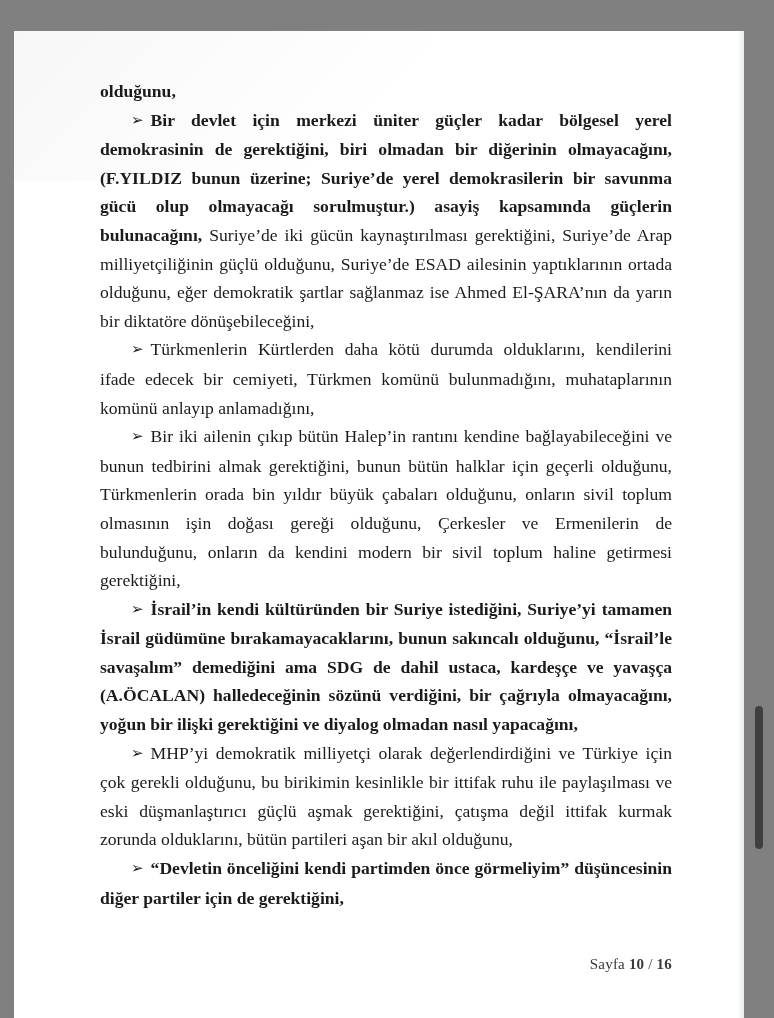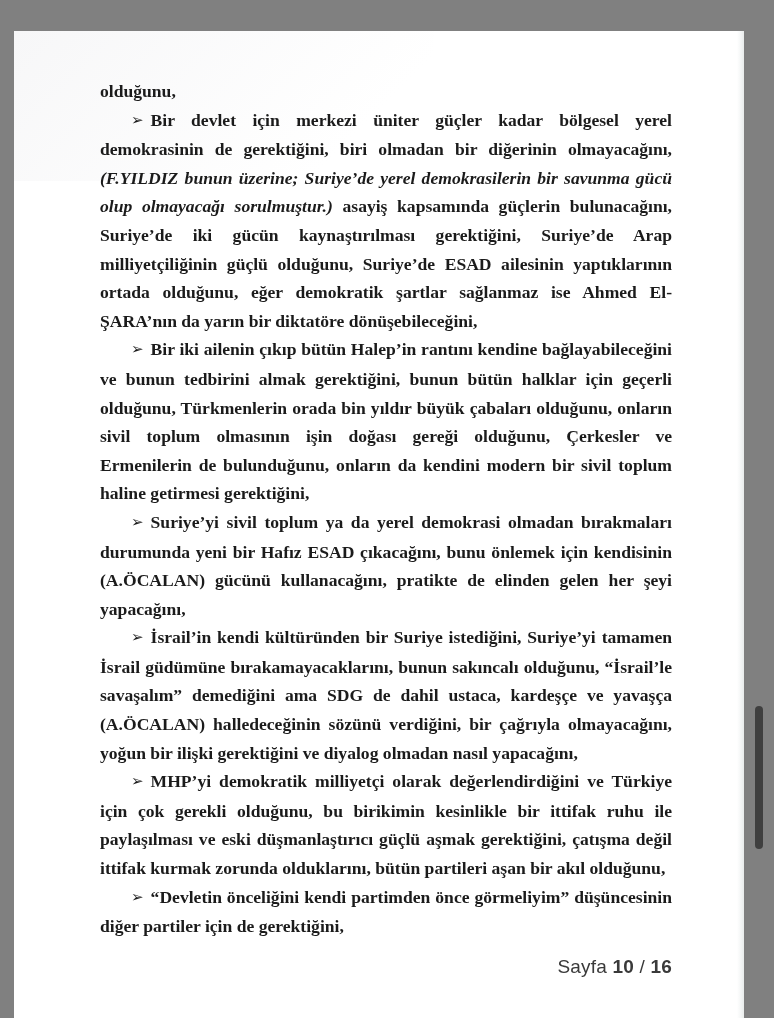--- a/index.html
+++ b/index.html
@@ -113,52 +113,52 @@
   .bullet {
     font-family: "DejaVu Sans", sans-serif;
     font-size: 15px;
     font-weight: 400;
     letter-spacing: 0;
     margin-right: 7px;
     position: relative;
     top: -1px;
   }
   .b   { font-weight: 700; }
-  .bi  { font-weight: 700; font-style: italic; }
-  .reg { font-weight: 700; }
+  .bi  { font-weight: 700; }
+  .reg { font-weight: 400; }
 
   
   #page-footer {
     position: absolute;
     left: 86px;
     top: 925px;
     width: 572px;
     text-align: right;
-    font-family: Liberation Sans, sans-serif;
-    font-size: 19px;
+    font-family: Liberation Serif, serif;
+    font-size: 15px;
     color: #3a3a3a;
     letter-spacing: .2px;
   }
   #page-footer .pagenum { font-weight: 700; }
 </style>
 </head>
 <body>
 
 <div id="viewer">
 
   <div id="left-gutter"></div>
 
   <div id="page-sheet">
     <div id="page-scan-tint"></div>
 
     <div id="doc-body">
         <p class="para plain"><span class="b">olduğunu,</span></p>
         <p class="para bulleted"><span class="bullet">➢</span><span class="b">Bir devlet için merkezi üniter güçler kadar bölgesel yerel demokrasinin de gerektiğini, biri olmadan bir diğerinin olmayacağını, </span><span class="bi">(F.YILDIZ bunun üzerine; Suriye’de yerel demokrasilerin bir savunma gücü olup olmayacağı sorulmuştur.) </span><span class="b">asayiş kapsamında güçlerin bulunacağını, </span><span class="reg">Suriye’de iki gücün kaynaştırılması gerektiğini, Suriye’de Arap milliyetçiliğinin güçlü olduğunu, Suriye’de ESAD ailesinin yaptıklarının ortada olduğunu, eğer demokratik şartlar sağlanmaz ise Ahmed El-ŞARA’nın da yarın bir diktatöre dönüşebileceğini,</span></p>
+        <p class="para bulleted"><span class="bullet">➢</span><span class="reg">Türkmenlerin Kürtlerden daha kötü durumda olduklarını, kendilerini ifade edecek bir cemiyeti, Türkmen komünü bulunmadığını, muhataplarının komünü anlayıp anlamadığını,</span></p>
         <p class="para bulleted"><span class="bullet">➢</span><span class="reg">Bir iki ailenin çıkıp bütün Halep’in rantını kendine bağlayabileceğini ve bunun tedbirini almak gerektiğini, bunun bütün halklar için geçerli olduğunu, Türkmenlerin orada bin yıldır büyük çabaları olduğunu, onların sivil toplum olmasının işin doğası gereği olduğunu, Çerkesler ve Ermenilerin de bulunduğunu, onların da kendini modern bir sivil toplum haline getirmesi gerektiğini,</span></p>
-        <p class="para bulleted"><span class="bullet">➢</span><span class="b">Suriye’yi sivil toplum ya da yerel demokrasi olmadan bırakmaları durumunda yeni bir Hafız ESAD çıkacağını, bunu önlemek için kendisinin (A.ÖCALAN) gücünü kullanacağını, pratikte de elinden gelen her şeyi yapacağını,</span></p>
         <p class="para bulleted"><span class="bullet">➢</span><span class="b">İsrail’in kendi kültüründen bir Suriye istediğini, Suriye’yi tamamen İsrail güdümüne bırakamayacaklarını, bunun sakıncalı olduğunu, “İsrail’le savaşalım” demediğini ama SDG de dahil ustaca, kardeşçe ve yavaşça (A.ÖCALAN) halledeceğinin sözünü verdiğini, bir çağrıyla olmayacağını, yoğun bir ilişki gerektiğini ve diyalog olmadan nasıl yapacağını,</span></p>
         <p class="para bulleted"><span class="bullet">➢</span><span class="reg">MHP’yi demokratik milliyetçi olarak değerlendirdiğini ve Türkiye için çok gerekli olduğunu, bu birikimin kesinlikle bir ittifak ruhu ile paylaşılması ve eski düşmanlaştırıcı güçlü aşmak gerektiğini, çatışma değil ittifak kurmak zorunda olduklarını, bütün partileri aşan bir akıl olduğunu,</span></p>
         <p class="para bulleted"><span class="bullet">➢</span><span class="b">“Devletin önceliğini kendi partimden önce görmeliyim” düşüncesinin diğer partiler için de gerektiğini,</span></p>
       </div>
 
     <div id="page-footer">
       <span>Sayfa</span>
       <span class="pagenum">10</span>
       <span>/</span>
       <span class="pagenum">16</span>

